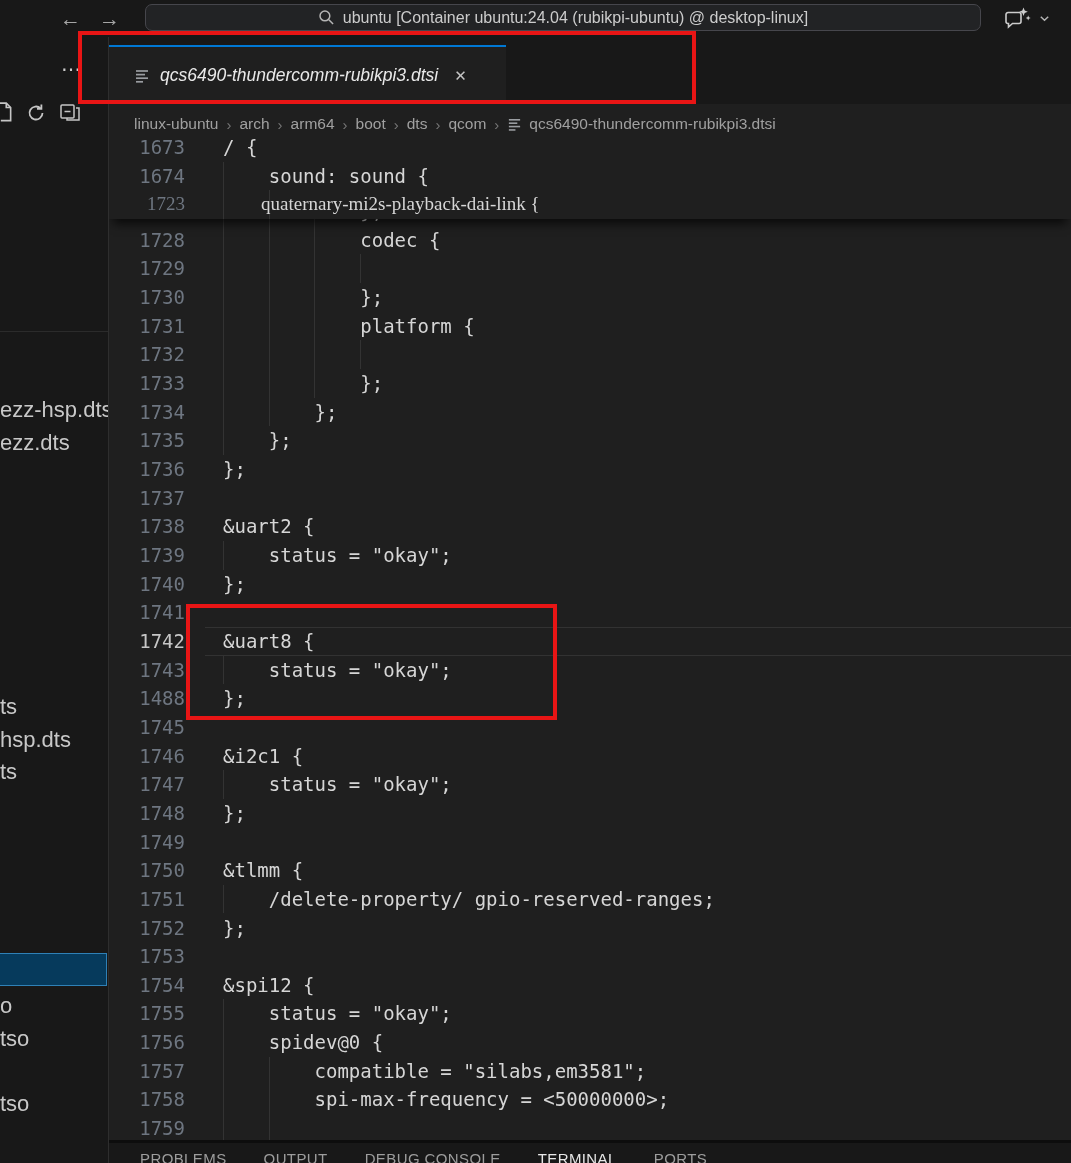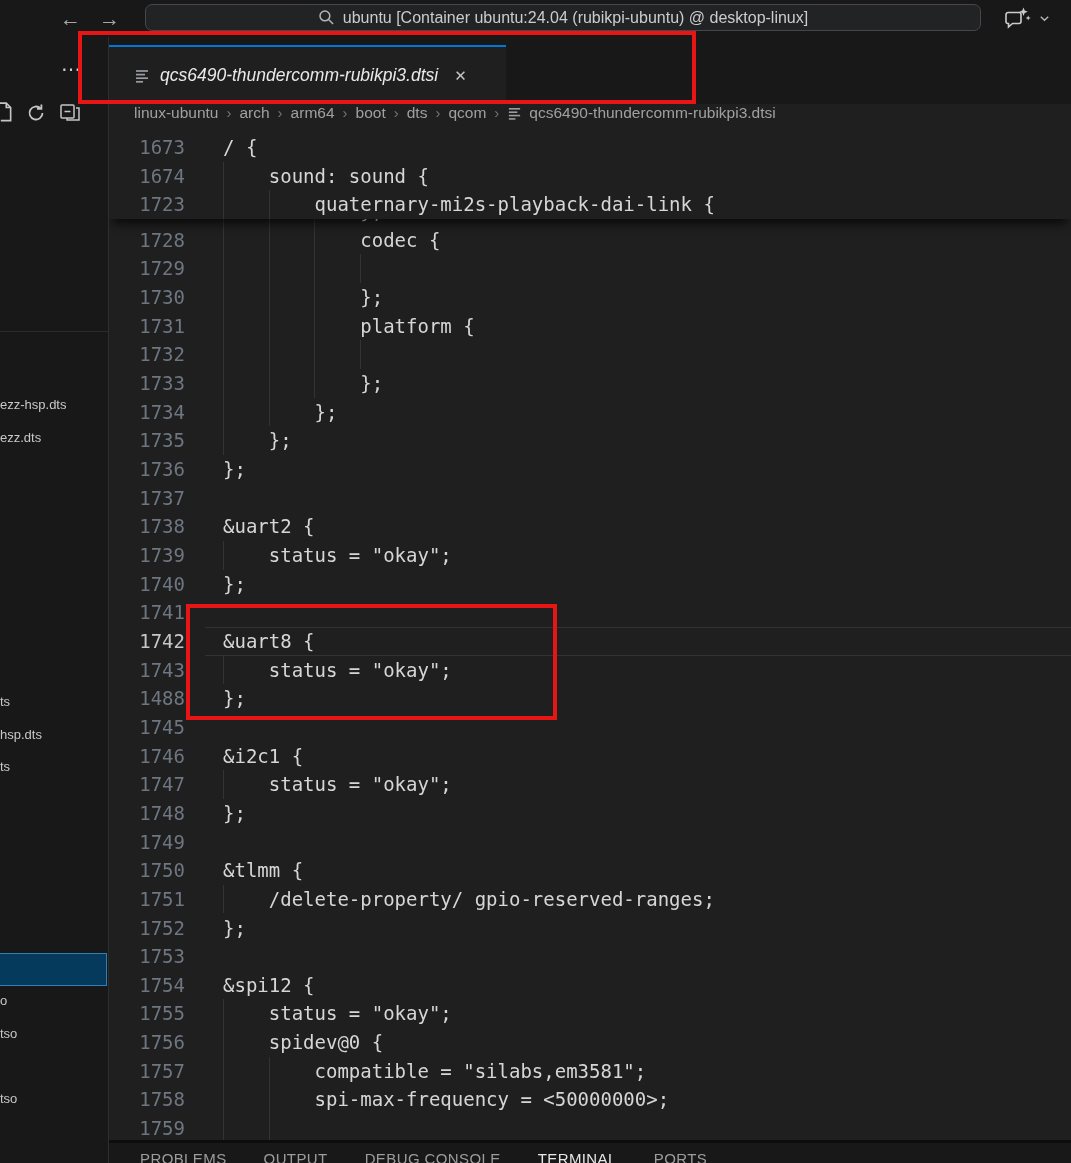--- a/index.html
+++ b/index.html
@@ -15,35 +15,35 @@
        border:1px solid #46464c;border-radius:7px;box-sizing:border-box;
        display:flex;align-items:center;justify-content:center;gap:8px;color:#cccccc;font-size:16px;}
   .copilot-area{position:absolute;right:20px;top:6px;display:flex;align-items:center;gap:7px;}
 
   
   .sidebar{position:absolute;left:0;top:37px;width:108px;height:1126px;background:#181818;
            border-right:1px solid #2e2e2e;box-sizing:content-box;overflow:hidden;}
   .side-more{position:absolute;left:61px;top:20px;color:#cccccc;font-size:20px;letter-spacing:2px;}
   .side-tools{position:absolute;left:-8px;top:64px;display:flex;gap:11px;align-items:center;}
   .side-divider{position:absolute;left:0;top:294px;width:108px;height:1px;background:#2b2b2b;}
-  .side-item{position:absolute;left:0;color:#c8c8c8;font-size:13px;white-space:nowrap;}
+  .side-item{position:absolute;left:0;color:#c8c8c8;font-size:22px;white-space:nowrap;}
   .side-selected{position:absolute;left:-2px;width:109px;background:#063a5c;
                  border:1px solid #2f81b7;box-sizing:border-box;}
 
   
   .main{position:absolute;left:109px;top:37px;width:962px;height:1126px;background:#1f1f1f;}
   .tabbar{position:absolute;left:0;top:0;width:100%;height:67px;background:#181818;}
   .tab{position:absolute;left:0;top:8px;width:397px;height:59px;background:#1f1f1f;
        border-top:2px solid #0078d4;box-sizing:border-box;display:flex;align-items:center;}
   .tab-icon{margin-left:25px;display:flex;}
   .tab-label{font-style:italic;color:#e9e9e9;font-size:17.5px;margin-left:10px;}
   .tab-close{margin-left:16px;color:#c5c5c5;font-size:15px;}
 
   .breadcrumbs{position:absolute;left:0;top:67px;width:100%;height:29px;background:#1f1f1f;
-               display:flex;align-items:flex-start;padding-left:25px;box-sizing:border-box;
+               display:flex;align-items:flex-end;padding-left:25px;box-sizing:border-box;
                color:#a0a0a0;font-size:15.5px;gap:8px;white-space:nowrap;}
   .crumb-sep{color:#767676;font-size:15px;}
   .crumb-file{display:flex;align-items:center;gap:7px;}
 
   .editor{position:absolute;left:0;top:96px;width:100%;height:1007px;overflow:hidden;
           font-family:"DejaVu Sans Mono",monospace;font-size:19px;color:#d6d6d6;background:#1f1f1f;}
   .lines{position:absolute;left:0;top:64px;width:100%;}
   .row{position:absolute;left:0;width:100%;height:28.66px;}
   .ln{position:absolute;left:0;top:0;width:76px;text-align:right;color:#6e7681;line-height:28.66px;}
   .ln-cur{color:#c6c6c6;}
@@ -354,21 +354,21 @@
       <div class="sticky">
           <div class="row" style="top: 0px;">
             <div class="ln">1673</div>
             <div class="code">/ {</div>
           </div>
           <div class="row" style="top: 28.66px;">
             <div class="guide" style="left: 114px;"></div>
             <div class="ln">1674</div>
             <div class="code">    sound: sound {</div>
           </div>
-          <div class="row" style="top: 57.32px;">
+          <div class="row" style="top: 57.32px; font-family: Liberation Serif, serif;">
             <div class="guide" style="left: 114px;"></div>
             <div class="guide" style="left: 159.6px;"></div>
             <div class="ln">1723</div>
             <div class="code">        quaternary-mi2s-playback-dai-link {</div>
           </div>
         </div>
     </div>
 
     <div class="panel">
       <div class="panel-tabs">

